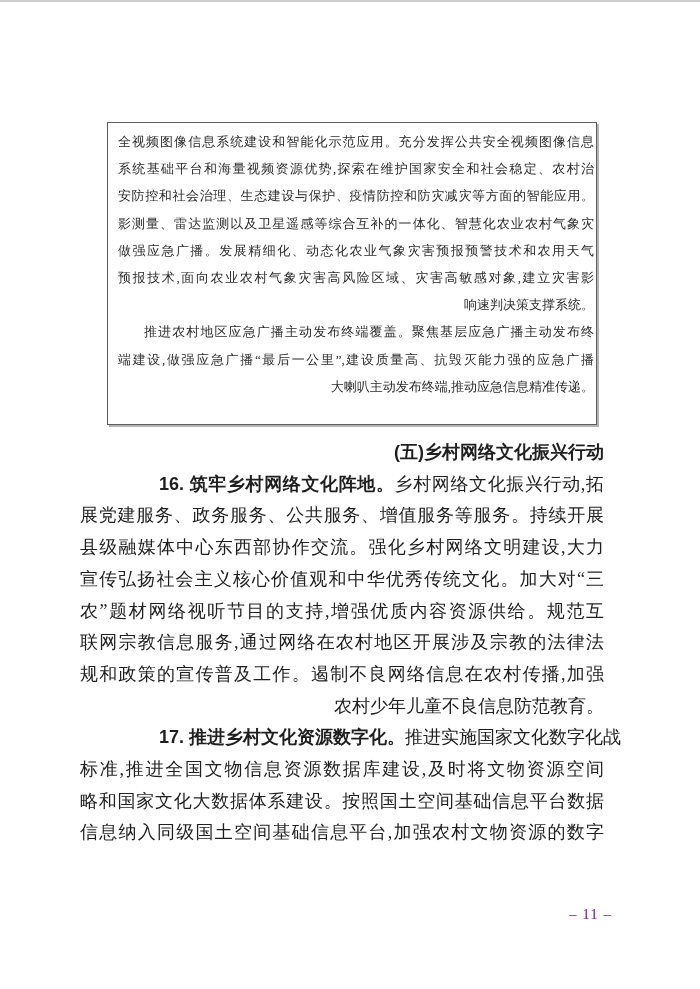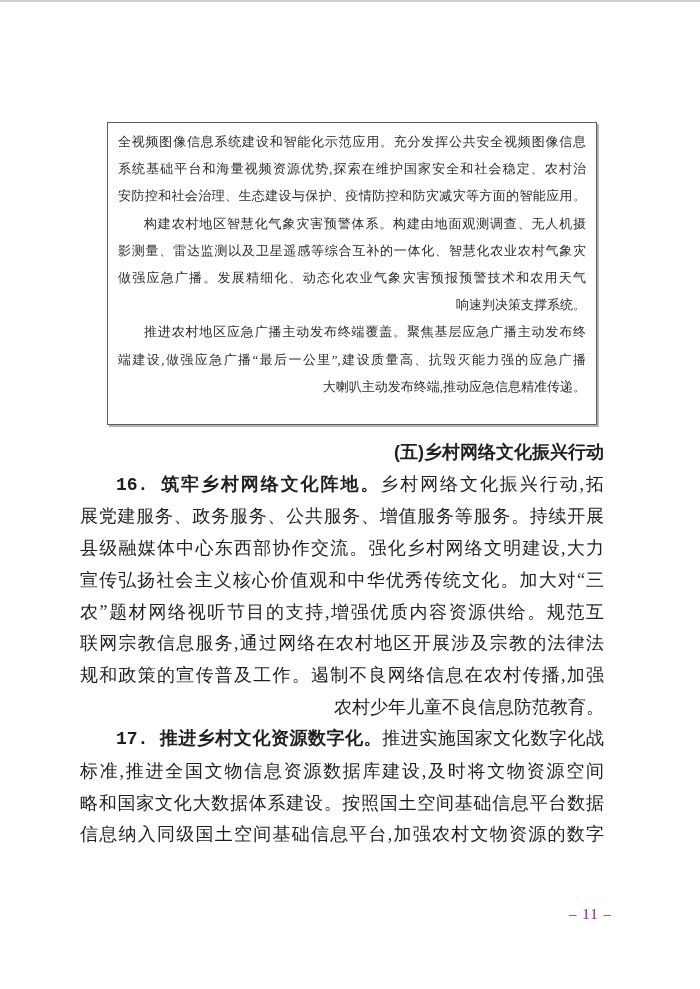--- a/index.html
+++ b/index.html
@@ -16,21 +16,21 @@
     position:absolute;top:0;left:0;width:700px;height:2px;
     background:#cfcfcf;
   }
   
   .notice-box{
     position:absolute;left:107px;top:122px;
     width:490px;height:303px;
     box-sizing:border-box;
     border:1.5px solid #5e5e5e;
     box-shadow:2px 2px 0 #b3b3b3;
-    padding:5px 10px 0 10px;
+    padding:5px 2px 0 10px;
     background:#fff;
   }
   .box-line{
     font-size:13px;
     line-height:27.2px;
     color:#2b2b2b;
     white-space:nowrap;
   }
   
   .body-text{
@@ -49,45 +49,46 @@
   .sline{
     text-align:right;
     text-align-last:auto;
   }
   .ind{ text-indent:2em; }
   .h3{
     font-family:"Liberation Sans","DejaVu Sans",sans-serif;
     font-weight:700;
   }
   .lead{
-    font-family:Liberation Mono, monospace;
+    font-family:Liberation Sans, sans-serif;
     font-weight:700;
+    margin-left:43px;
   }
   .page-number{
     position:absolute;
     top:906px;right:88px;
     font-size:15px;
     letter-spacing:1px;
     color:#701a75;
   }
 </style>
 </head>
 <body>
 
 <div class="page">
 
   <div class="scan-edge"></div>
 
   <div class="notice-box">
     <div class="box-line jline">全视频图像信息系统建设和智能化示范应用。充分发挥公共安全视频图像信息</div>
     <div class="box-line jline">系统基础平台和海量视频资源优势,探索在维护国家安全和社会稳定、农村治</div>
     <div class="box-line jline">安防控和社会治理、生态建设与保护、疫情防控和防灾减灾等方面的智能应用。</div>
-    <div class="box-line jline ind">构建农村地区智慧化气象灾害预警体系。构建由地面观测调查、无人机摄</div>
     <div class="box-line jline">影测量、雷达监测以及卫星遥感等综合互补的一体化、智慧化农业农村气象灾</div>
     <div class="box-line jline">做强应急广播。发展精细化、动态化农业气象灾害预报预警技术和农用天气</div>
+    <div class="box-line jline">预报技术,面向农业农村气象灾害高风险区域、灾害高敏感对象,建立灾害影</div>
     <div class="box-line sline">响速判决策支撑系统。</div>
     <div class="box-line jline ind">推进农村地区应急广播主动发布终端覆盖。聚焦基层应急广播主动发布终</div>
     <div class="box-line jline">端建设,做强应急广播“最后一公里”,建设质量高、抗毁灭能力强的应急广播</div>
     <div class="box-line sline">大喇叭主动发布终端,推动应急信息精准传递。</div>
   </div>
 
   <div class="body-text">
 
     <div class="body-line sline ind h3">(五)乡村网络文化振兴行动</div>
 

